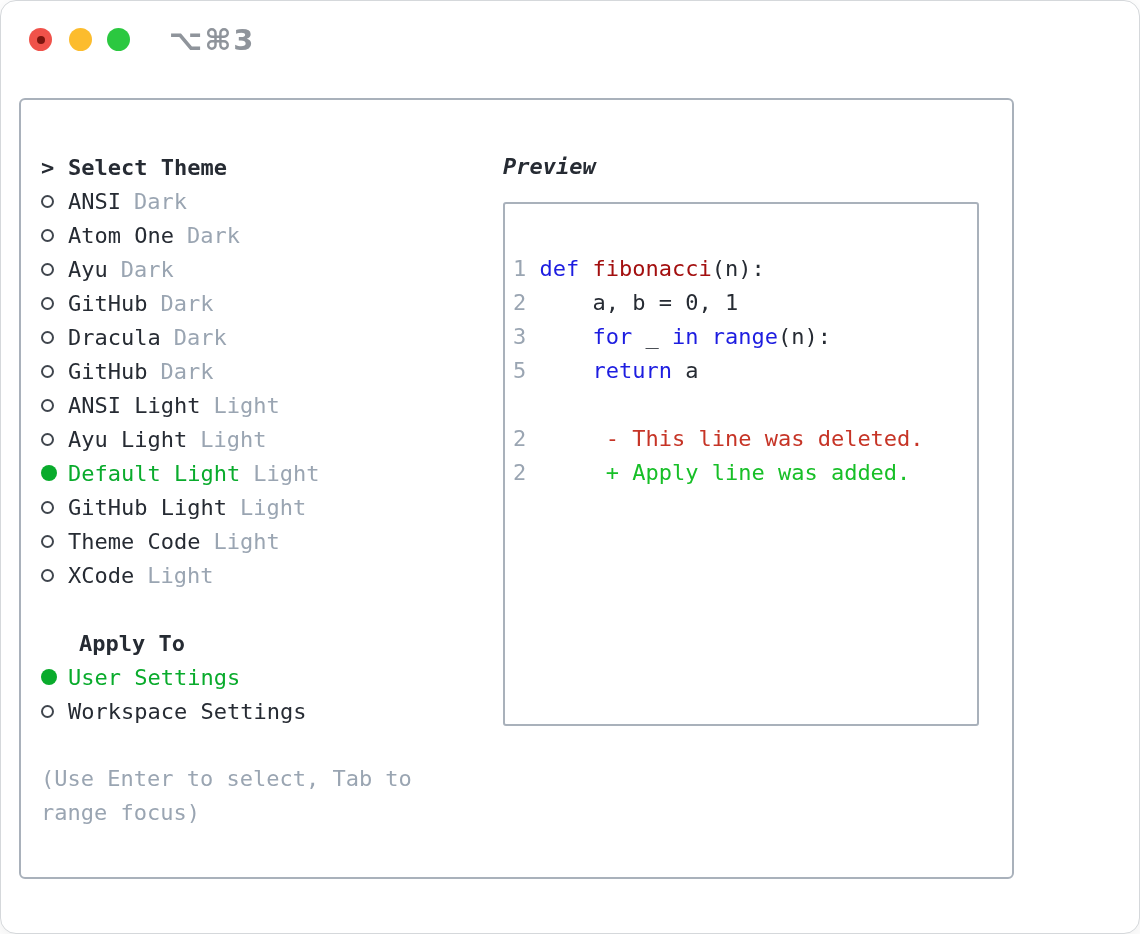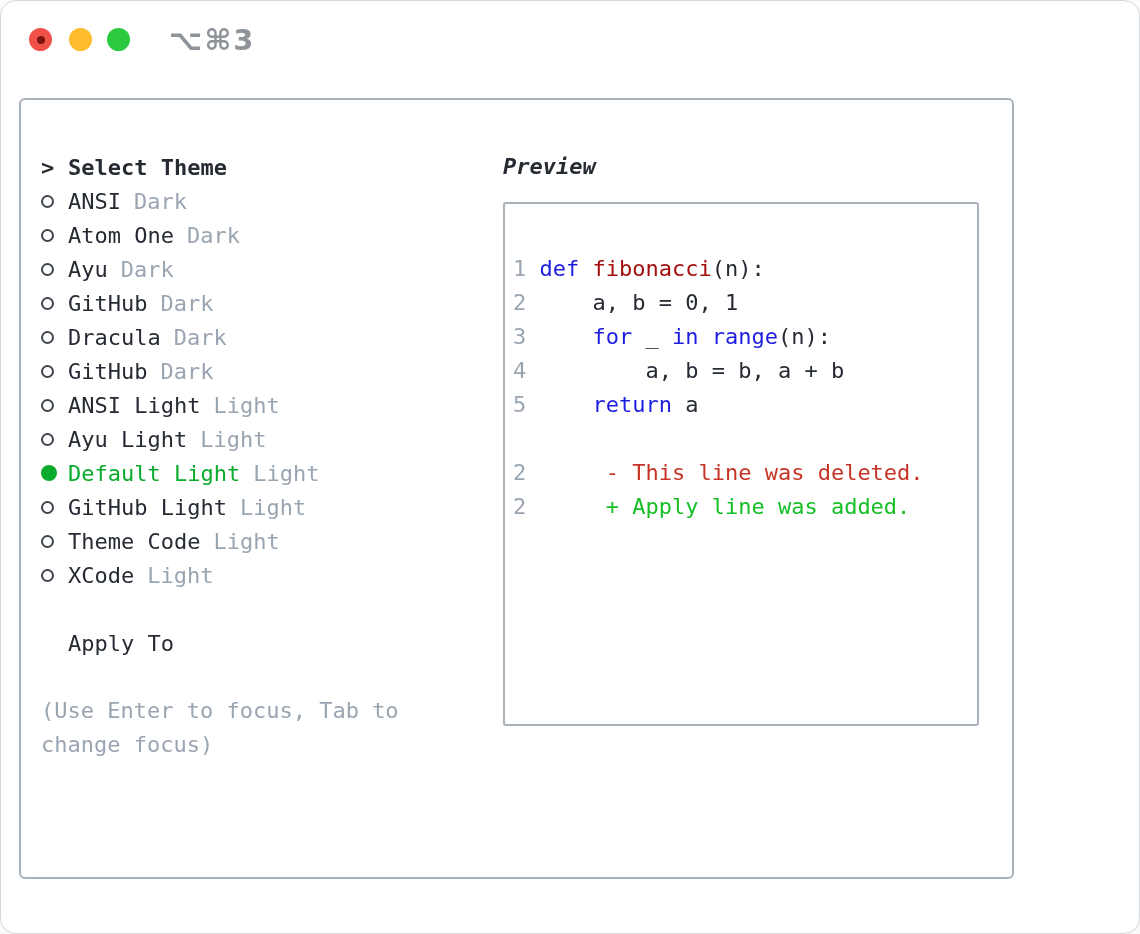--- a/index.html
+++ b/index.html
@@ -54,21 +54,21 @@
   }
   .row.sel .marker .circle{
     width:16px;height:16px;border:none;background:var(--selection-green);
   }
   .row .label{color:var(--text-dark);}
   .row.sel .label{color:var(--selection-green);}
   .row .suffix{color:var(--text-gray);margin-left:13px;}
   .row.header-row{font-weight:bold;}
   .row.header-row .marker{font-weight:bold;color:var(--text-dark);}
   .section-gap{margin-top:34px;}
-  .plain-header .label{font-weight:normal;}
+  .plain-header .label{font-weight:bold;margin-left:11px;}
   .help{
     margin-top:34px;width:420px;font-size:22px;line-height:34px;
     color:var(--text-gray);
   }
   
   .right-col{position:absolute;left:482px;top:50px;}
   .preview-title{font-size:22px;font-weight:bold;height:34px;line-height:34px;font-style:italic;}
   .preview-box{
     margin-top:18px;width:476px;height:524px;
     border:2px solid var(--border-gray);border-radius:3px;background:#fff;
@@ -192,32 +192,47 @@
     <span class="label">XCode</span>
     <span class="suffix">Light</span>
   </div>
         </div>
 
       <div class="row plain-header section-gap">
         <span class="marker"></span>
         <span class="label">Apply To</span>
       </div>
 
-
-      <div class="help">(Use Enter to focus, Tab to change focus)</div>
+      <div id="apply-list">
+          <div class="row sel">
+    <span class="marker">
+      <span class="circle"></span>
+    </span>
+    <span class="label">User Settings</span>
+    <span class="suffix"></span>
+  </div>
+          <div class="row">
+    <span class="marker">
+      <span class="circle"></span>
+    </span>
+    <span class="label">Workspace Settings</span>
+    <span class="suffix"></span>
+  </div>
+        </div>
+
+      <div class="help">(Use Enter to select, Tab to range focus)</div>
     </div>
 
     <div class="right-col">
       <div class="preview-title">Preview</div>
       <div class="preview-box">
         <div id="code-block">
             <div class="code-line"><span class="linenum">1 </span><span class="tok-keyword">def</span><span class="tok-plain"> </span><span class="tok-function">fibonacci</span><span class="tok-plain">(n):</span></div>
             <div class="code-line"><span class="linenum">2 </span><span class="tok-plain">    a, b = 0, 1</span></div>
             <div class="code-line"><span class="linenum">3 </span><span class="tok-plain">    </span><span class="tok-keyword">for</span><span class="tok-plain"> _ </span><span class="tok-keyword">in</span><span class="tok-plain"> </span><span class="tok-keyword">range</span><span class="tok-plain">(n):</span></div>
-            <div class="code-line"><span class="linenum">4 </span><span class="tok-plain">        a, b = b, a + b</span></div>
             <div class="code-line"><span class="linenum">5 </span><span class="tok-plain">    </span><span class="tok-keyword">return</span><span class="tok-plain"> a</span></div>
           </div>
         <div id="diff-block" class="diff-block">
             <div class="code-line"><span class="linenum">2</span><span class="diff-deleted">      - This line was deleted.</span></div>
             <div class="code-line"><span class="linenum">2</span><span class="diff-added">      + Apply line was added.</span></div>
           </div>
       </div>
     </div>
 
   </div>

